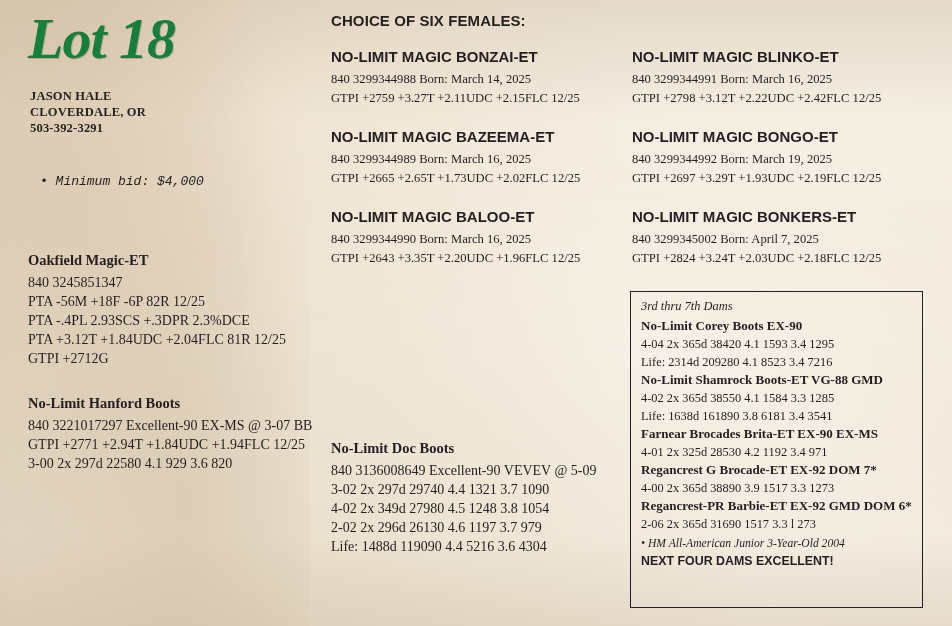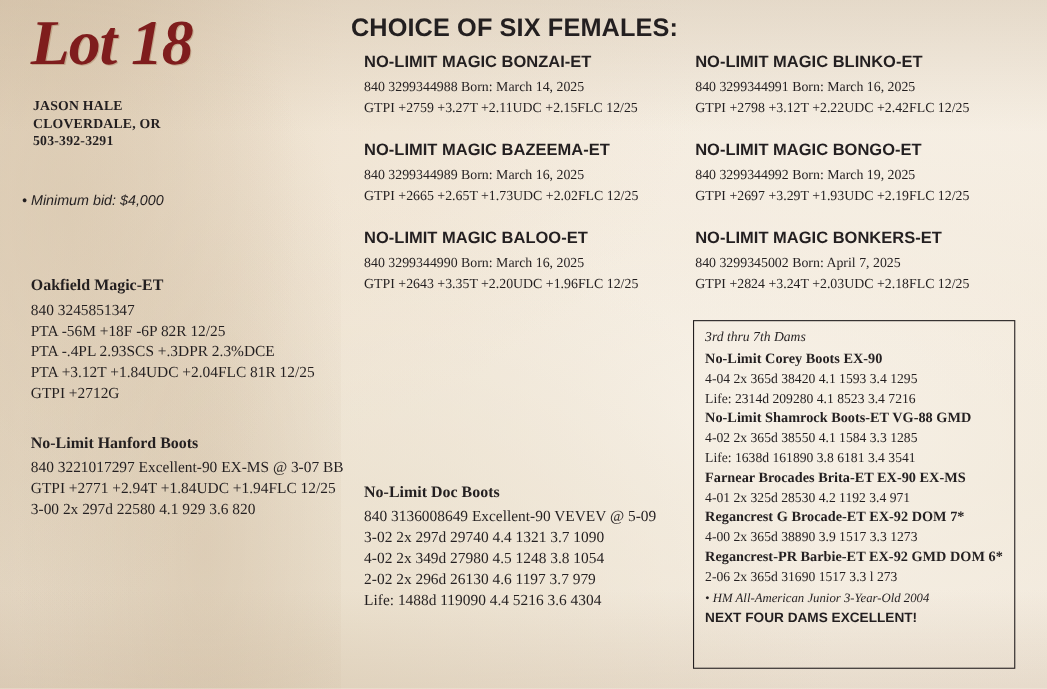--- a/index.html
+++ b/index.html
@@ -50,42 +50,42 @@
     letter-spacing:-1px;
     text-shadow: 1px 1px 0 rgba(120,60,20,.25);
   }
   .owner {
     position:absolute; left:30px; top:88px;
     font-family:"Liberation Serif", serif;
     font-weight:700; font-size:12.5px; line-height:16px;
     letter-spacing:.2px;
   }
   .minbid {
-    position:absolute; left:20px; top:174px;
-    font-family:Liberation Sans, sans-serif;
+    position:absolute; left:40px; top:174px;
+    font-family:Liberation Mono, monospace;
     font-style:italic; font-size:13px;
   }
   .leftblock { position:absolute; left:28px; width:290px; }
   .lb1 { top:252px; }
   .lb2 { top:395px; }
   .an-name {
     font-family:"Liberation Serif", serif;
     font-weight:700; font-size:14.5px; margin-bottom:4px;
   }
   .ped-line {
     font-family:"Liberation Serif", serif;
     font-size:14px; line-height:19px;
     white-space: nowrap;
   }
 
   
   .choice-head {
-    position:absolute; left:319px; top:12px;
+    position:absolute; left:331px; top:12px;
     font-family:"Liberation Sans", sans-serif;
-    font-weight:700; font-size:23px; letter-spacing:.1px;
+    font-weight:700; font-size:15px; letter-spacing:.1px;
   }
   .fem {
     position:absolute; width:290px;
   }
   .fem .f-name {
     font-family:"Liberation Sans", sans-serif;
     font-weight:700; font-size:15px; letter-spacing:0;
     margin-bottom:5px;
   }
   .fem .f-line {
@@ -131,21 +131,21 @@
 </style>
 </head>
 <body>
 
 <div class="page">
   <div class="bg"></div>
   <div class="bg-left"></div>
   <div class="bg-top"></div>
   <div class="bg-bottom"></div>
 
-  <div class="lot-title" style="color: #7f1d1d;">Lot 18</div>
+  <div class="lot-title" style="color: #15803d;">Lot 18</div>
 
   <div class="owner">
     <div>JASON HALE</div>
     <div>CLOVERDALE, OR</div>
     <div>503-392-3291</div>
   </div>
 
   <div class="minbid">• Minimum bid: $4,000</div>
 
   <div class="leftblock lb1">

